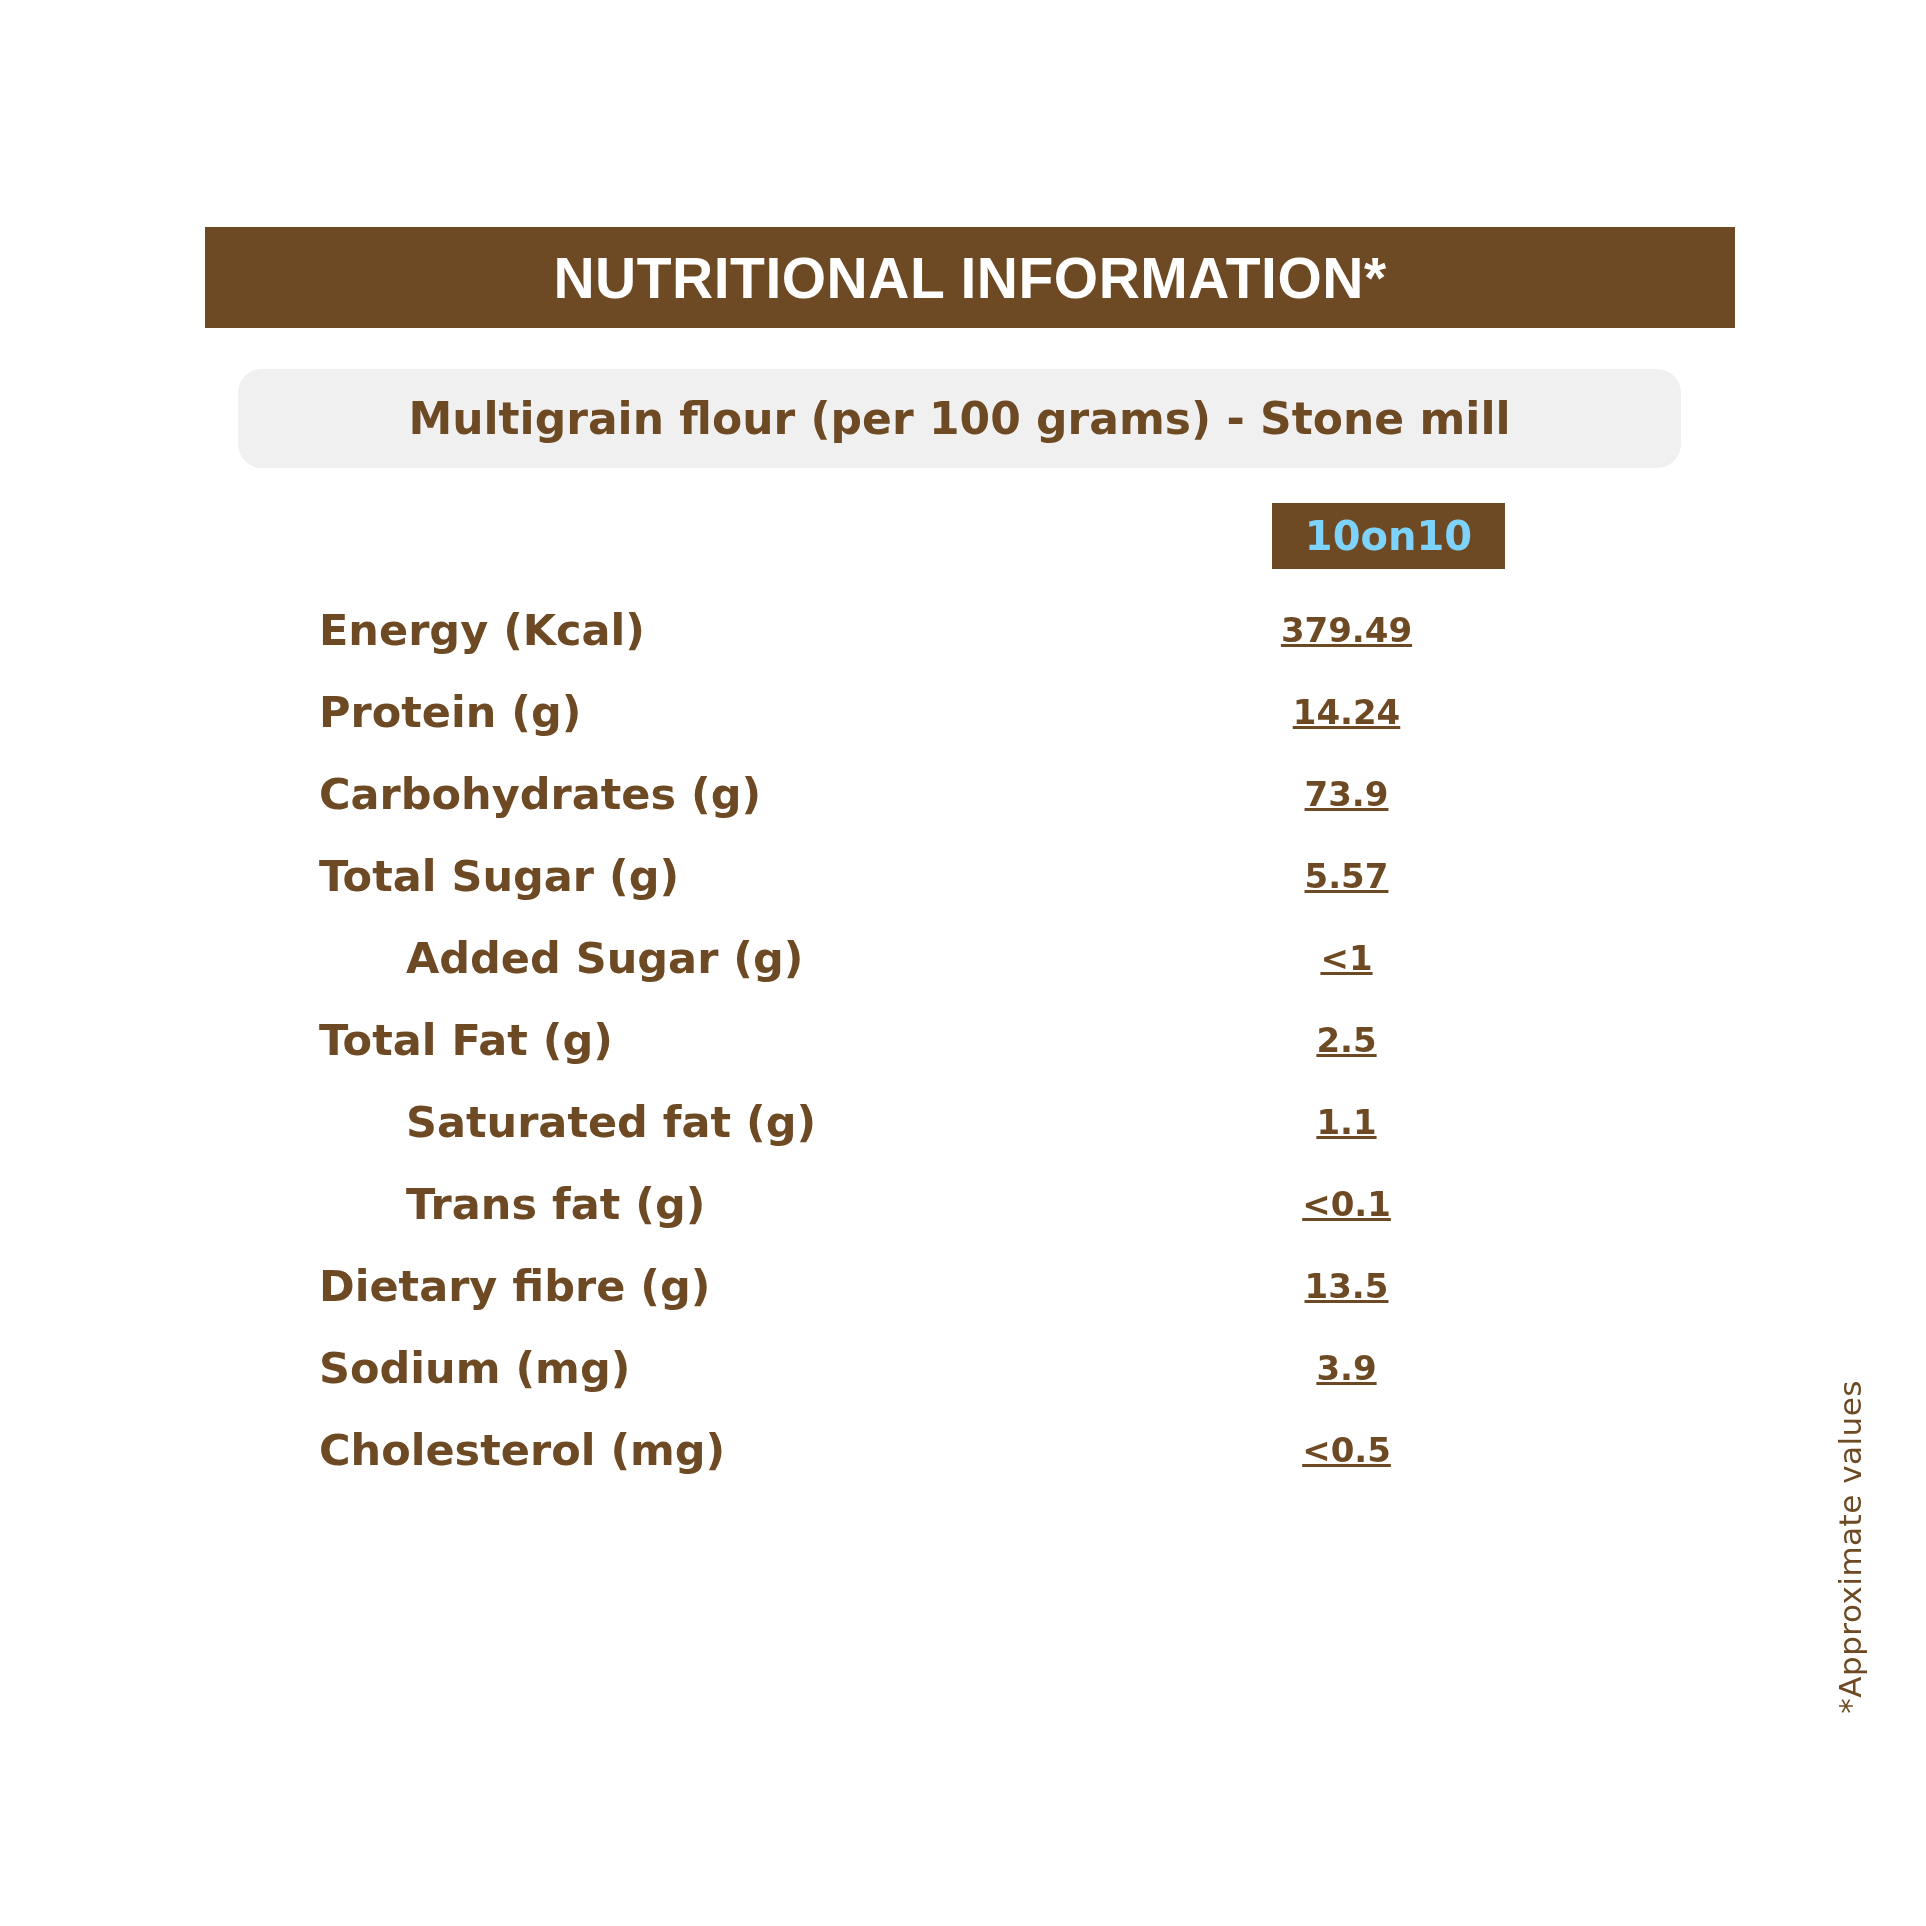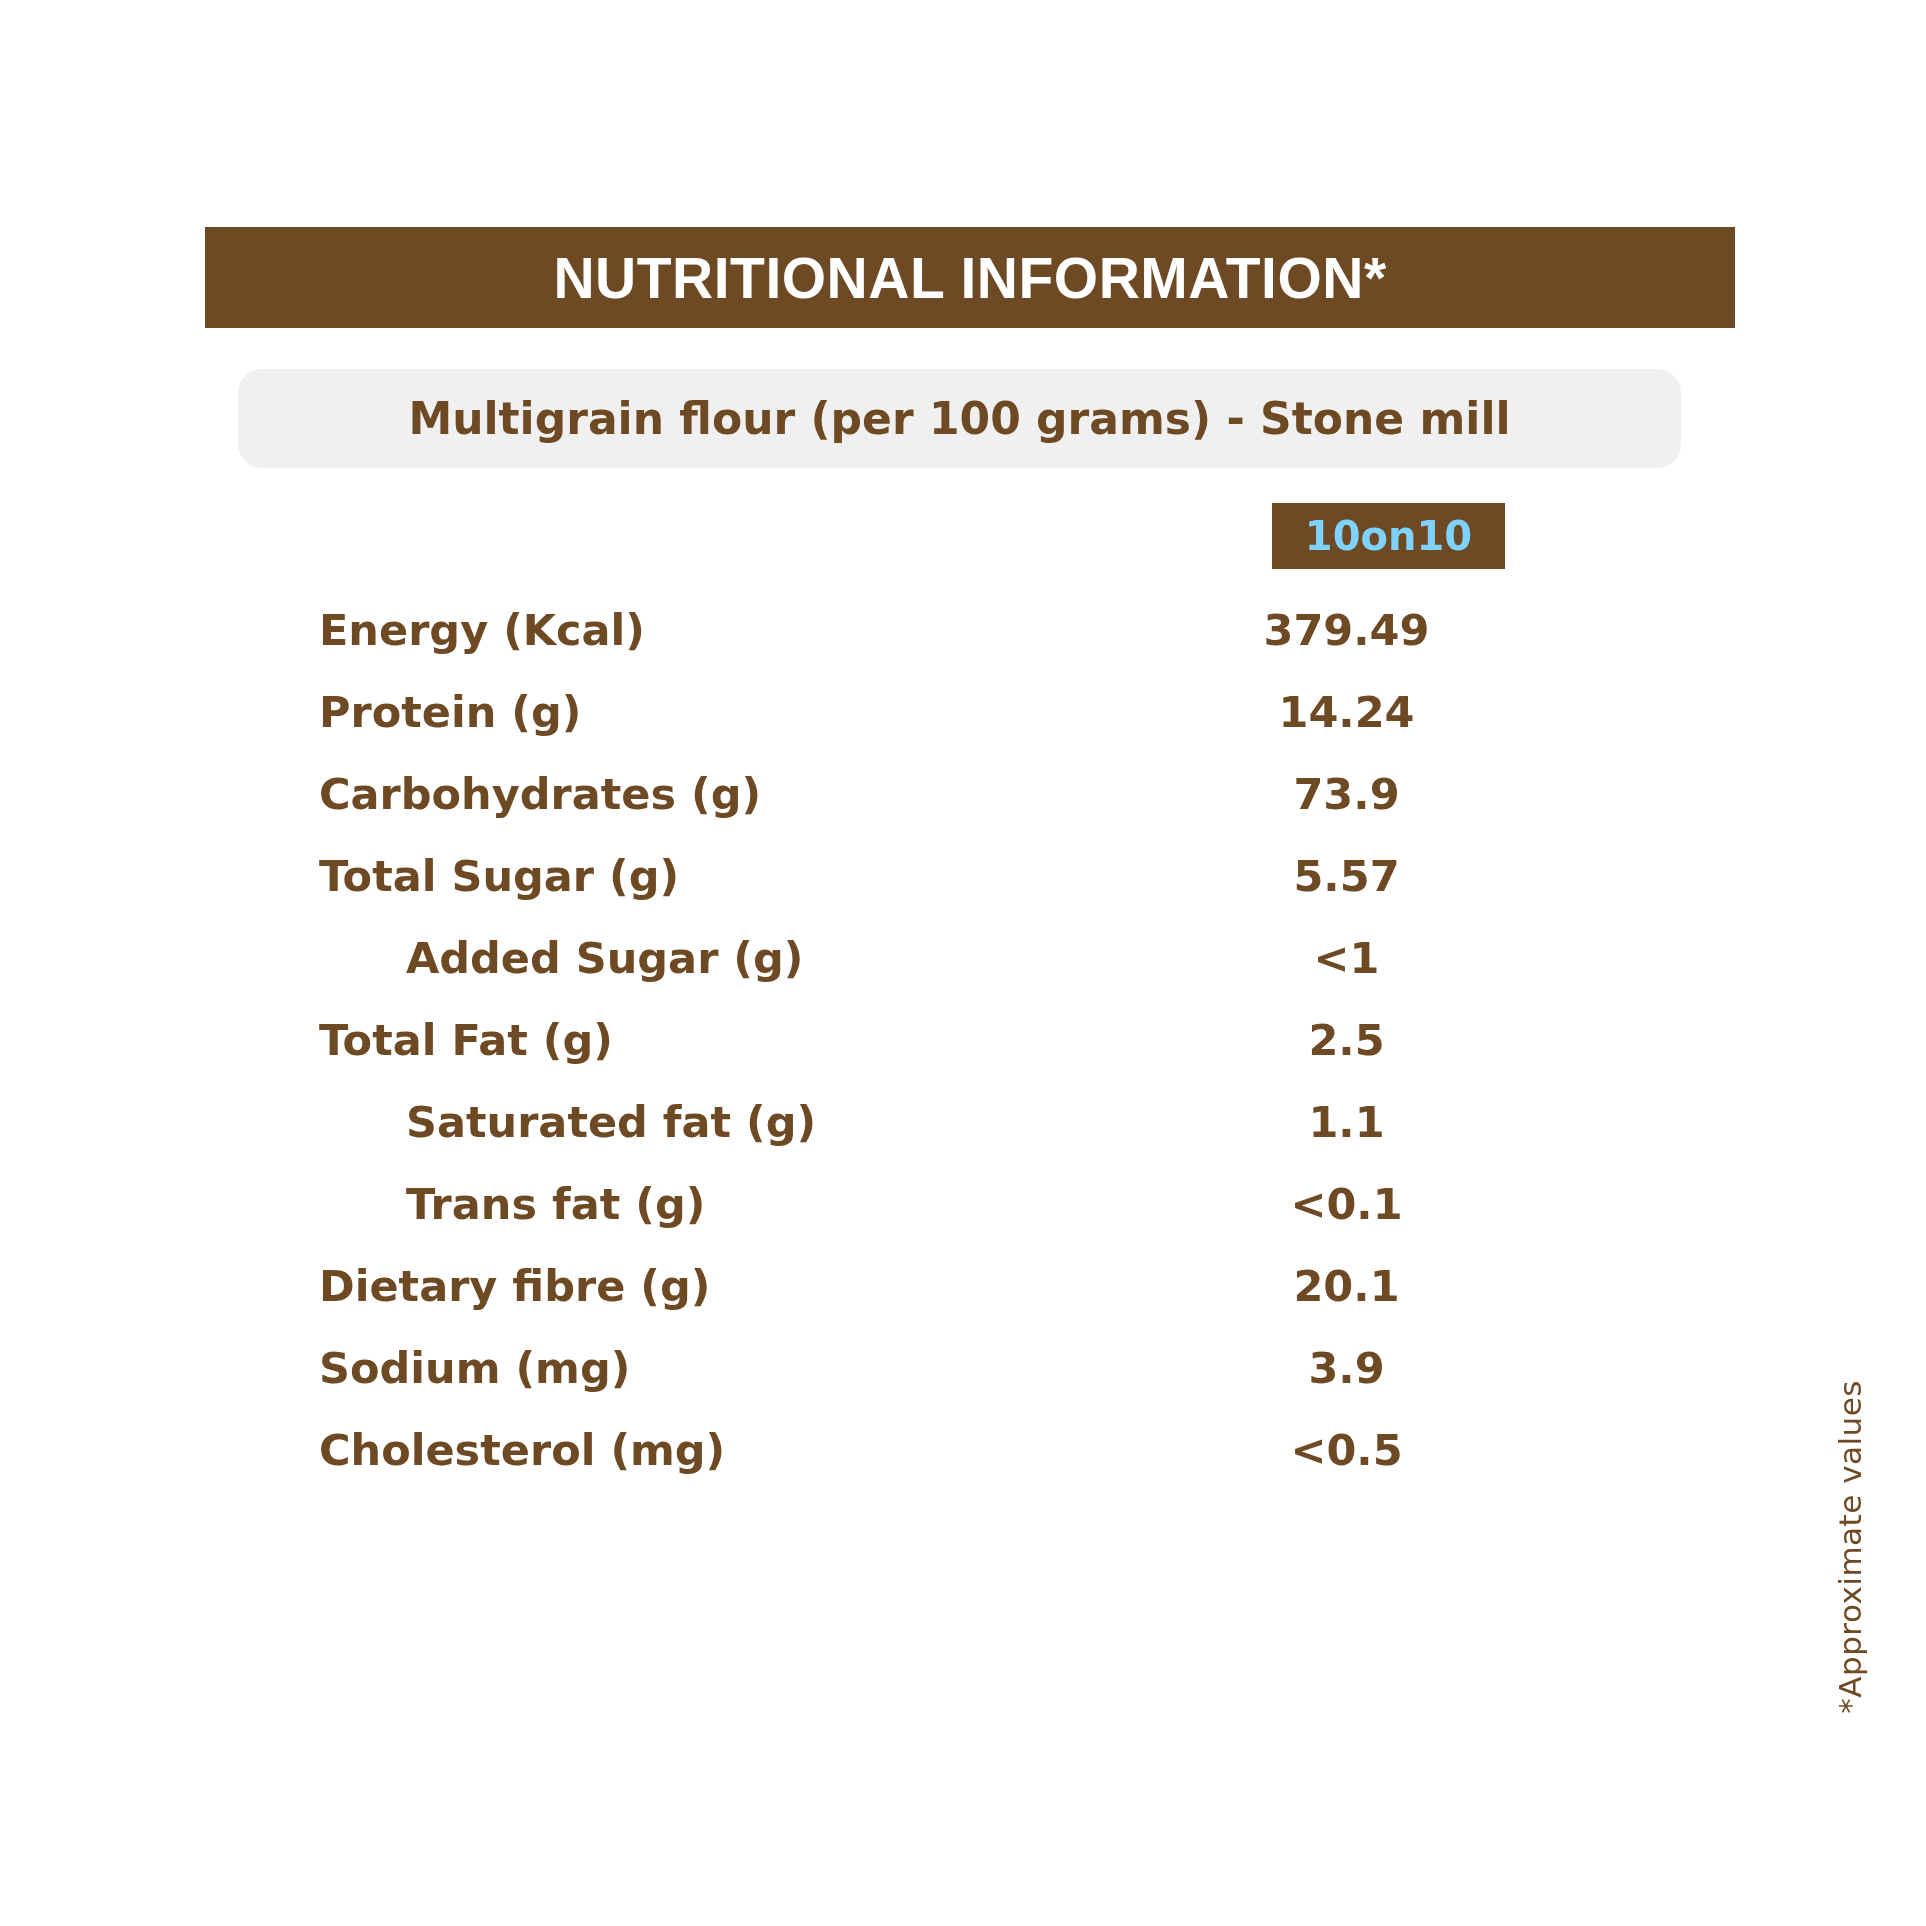--- a/index.html
+++ b/index.html
@@ -97,23 +97,24 @@
   }
   .row.indent .label {
     left: 406px;
   }
   .row .value {
     position: absolute;
     left: 1178px;
     width: 337px;
     text-align: center;
     color: #6e4a24;
-    font-size: 43px;
+    font-size: 34px;
     font-weight: bold;
     font-family: "DejaVu Sans", sans-serif;
+    text-decoration: underline;
   }
   .footnote {
     position: absolute;
     right: 59px;
     bottom: 213px;
     color: #6e4a24;
     font-size: 31px;
     font-weight: normal;
     writing-mode: vertical-rl;
     transform: rotate(180deg);
@@ -166,21 +167,21 @@
       <div class="row indent">
         <span class="label">Saturated fat (g)</span>
         <span class="value">1.1</span>
       </div>
       <div class="row indent">
         <span class="label">Trans fat (g)</span>
         <span class="value">&lt;0.1</span>
       </div>
       <div class="row">
         <span class="label">Dietary fibre (g)</span>
-        <span class="value">20.1</span>
+        <span class="value">13.5</span>
       </div>
       <div class="row">
         <span class="label">Sodium (mg)</span>
         <span class="value">3.9</span>
       </div>
       <div class="row">
         <span class="label">Cholesterol (mg)</span>
         <span class="value">&lt;0.5</span>
       </div>
     </div>

